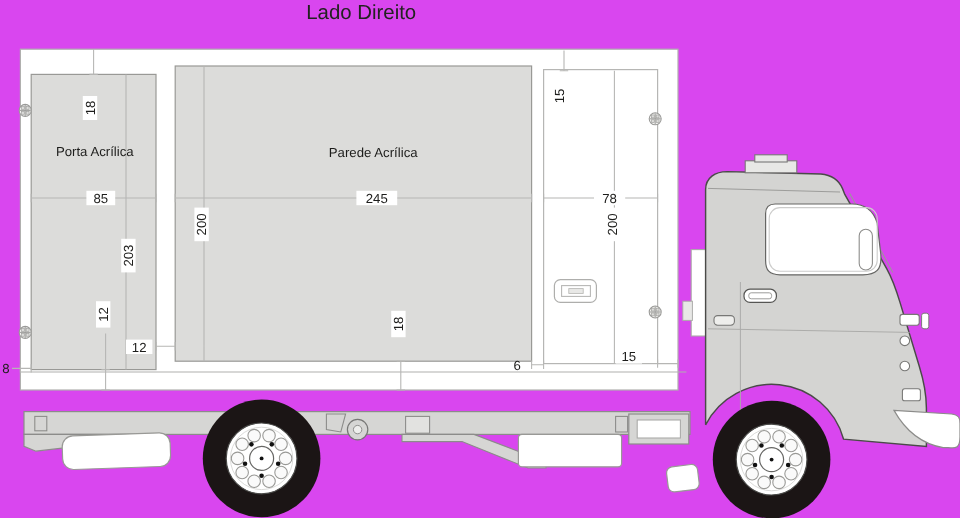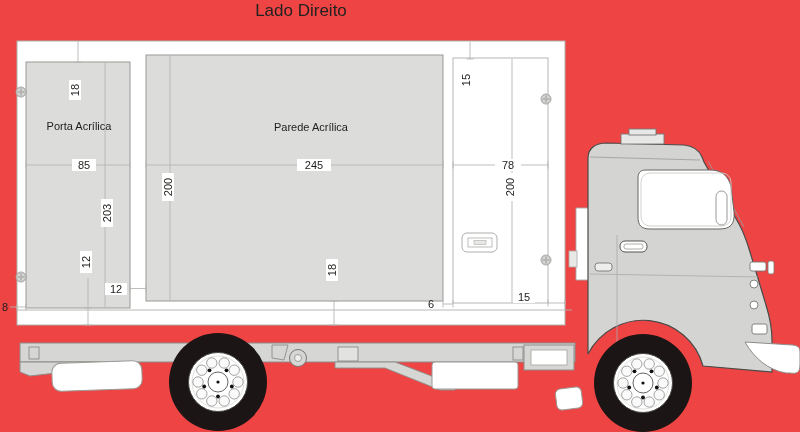--- a/index.html
+++ b/index.html
@@ -1,16 +1,16 @@
 <!DOCTYPE html>
 <html><head>
 <meta charset="utf-8">
 <style>
   html,body{margin:0;padding:0;background:#fff;}
-  .canvas{position:relative;width:800px;height:432px;background:#ef4444;overflow:hidden;
+  .canvas{position:relative;width:800px;height:432px;background:#d946ef;overflow:hidden;
           font-family:"Liberation Sans",sans-serif;text-align:right;}
   svg{display:block}
   .title-text{font-family:"Liberation Sans",sans-serif;font-size:17px;fill:#222220;}
   .panel-label{font-family:"Liberation Sans",sans-serif;font-size:11px;fill:#1d1d1b;}
   .dim-text{font-family:"Liberation Sans",sans-serif;font-size:11px;fill:#1d1d1b;}
   .dim-line{stroke:#b6b6b4;stroke-width:0.9;fill:none;}
   .bg-rect{fill:#ffffff;}
 </style>
 </head>
 <body>

